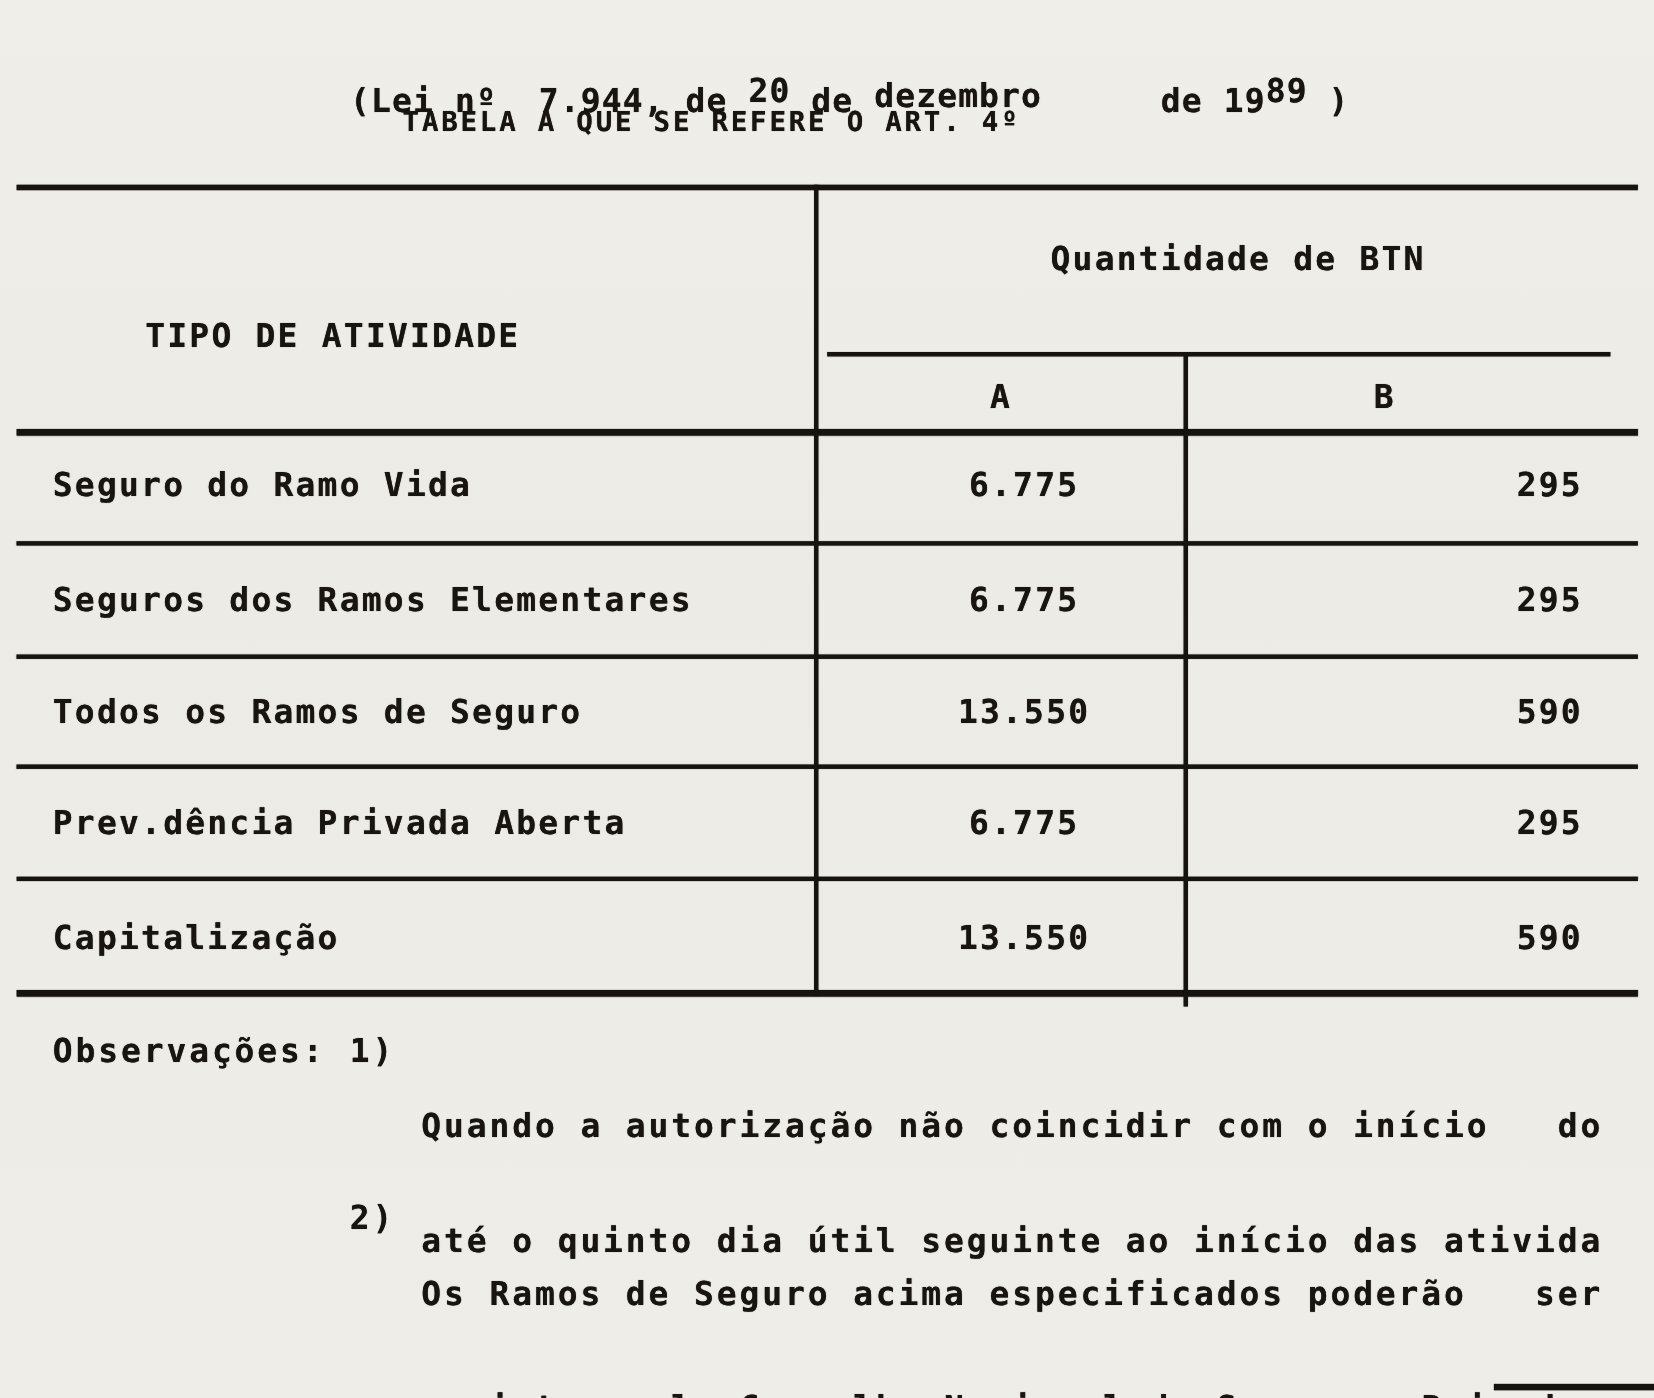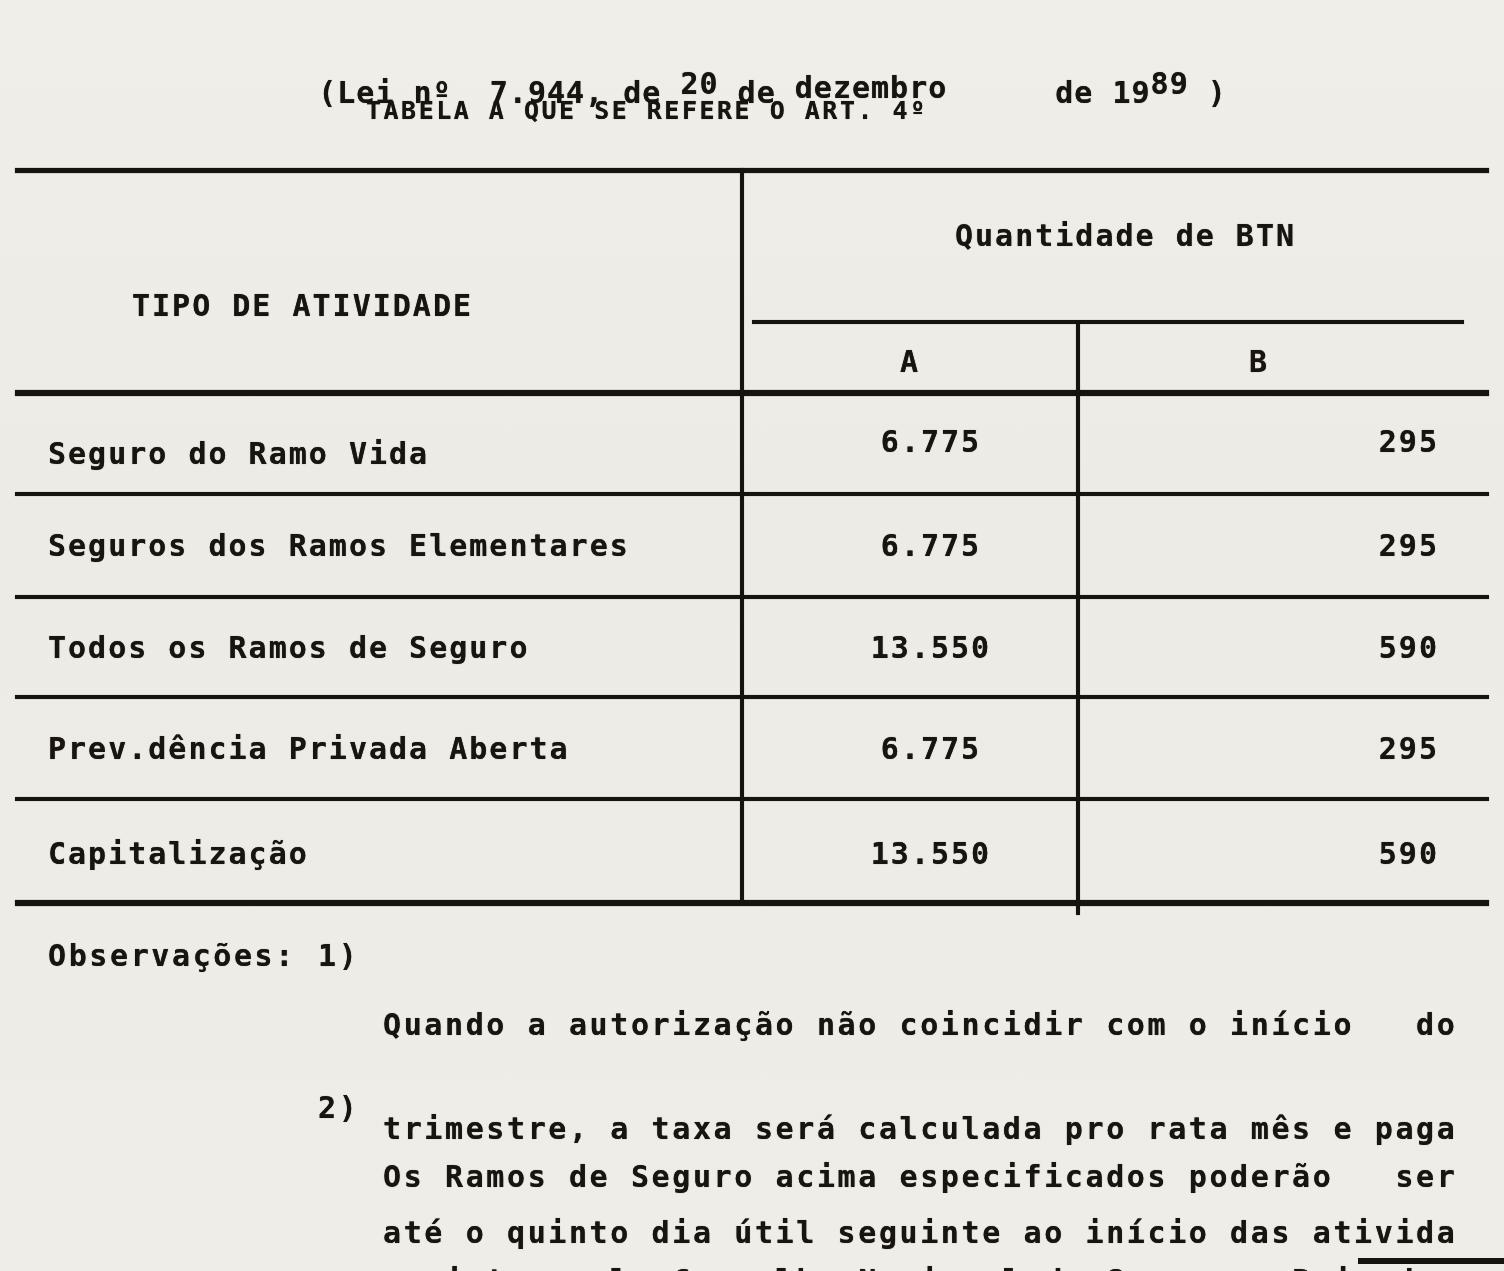--- a/index.html
+++ b/index.html
@@ -56,21 +56,21 @@
   <div class="line" style="left:15px;top:900px;width:1474px;height:6px;"></div>
   <div class="line" style="left:740px;top:168px;width:4px;height:737px;"></div>
   <div class="line" style="left:1076px;top:322px;width:4px;height:593px;"></div>
 
   <div class="txt col-head" style="left:955px;top:218px;">Quantidade de BTN</div>
   <div class="txt col-head" style="left:132px;top:288px;">TIPO DE ATIVIDADE</div>
   <div class="cell txt" style="left:745px;width:330px;top:344px;">A</div>
   <div class="cell txt" style="left:1079px;width:360px;top:344px;">B</div>
 
   <div>
-    <div class="txt row-act" style="left:48px;top:436px;text-align:right;">Seguro do Ramo Vida</div>
+    <div class="txt row-act" style="left:48px;top:424px;text-align:right;">Seguro do Ramo Vida</div>
     <div class="cell txt cell-a" style="top:424px;">6.775</div>
     <div class="cell txt cell-b" style="top:424px;">295</div>
   </div>
 
   <div>
     <div class="txt row-act" style="left:48px;top:528px;">Seguros dos Ramos Elementares</div>
     <div class="cell txt cell-a" style="top:528px;">6.775</div>
     <div class="cell txt cell-b" style="top:528px;">295</div>
   </div>
 
@@ -90,21 +90,20 @@
     <div class="txt row-act" style="left:48px;top:836px;">Capitalização</div>
     <div class="cell txt cell-a" style="top:836px;">13.550</div>
     <div class="cell txt cell-b" style="top:836px;">590</div>
   </div>
 
   <div class="txt obs" style="left:48px;top:938px;">Observações:</div>
 
   <div class="txt obs" style="left:318px;top:938px;">1)</div>
   <div class="txt obs" style="left:383px;top:938px;">
     <div class="obs-line">Quando a autorização não coincidir com o início   do</div>
-    <div class="obs-line">trimestre, a taxa será calculada pro rata mês e paga</div>
     <div class="obs-line">até o quinto dia útil seguinte ao início das ativida</div>
     
   </div>
 
   <div class="txt obs" style="left:318px;top:1090px;">2)</div>
   <div class="txt obs" style="left:383px;top:1090px;">
     <div class="obs-line">Os Ramos de Seguro acima especificados poderão   ser</div>
     <div class="obs-line">revistos pelo Conselho Nacional de Seguros  Privados</div>
     
     

